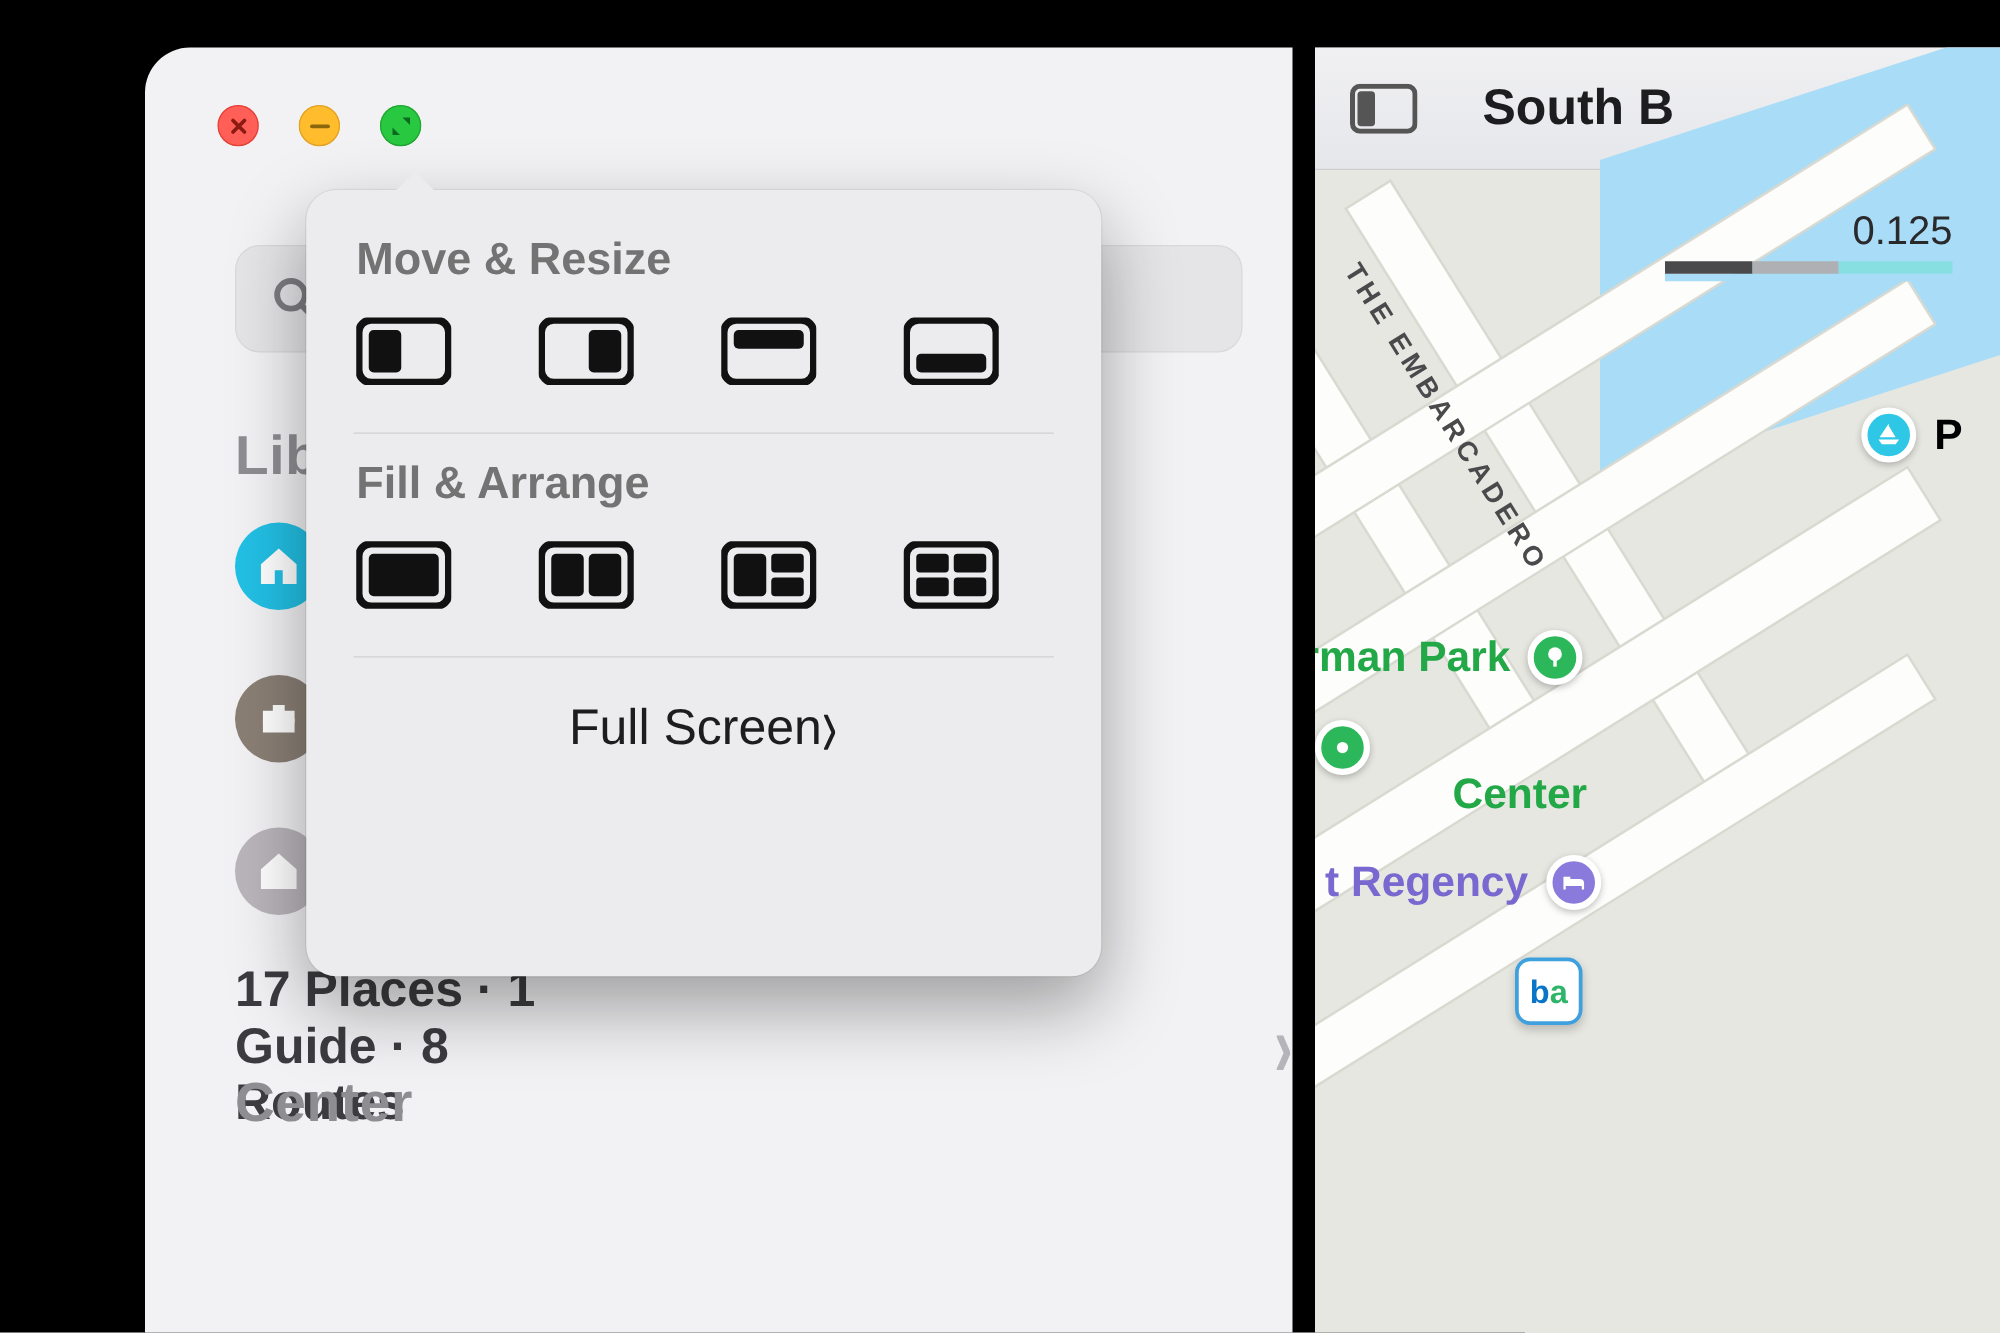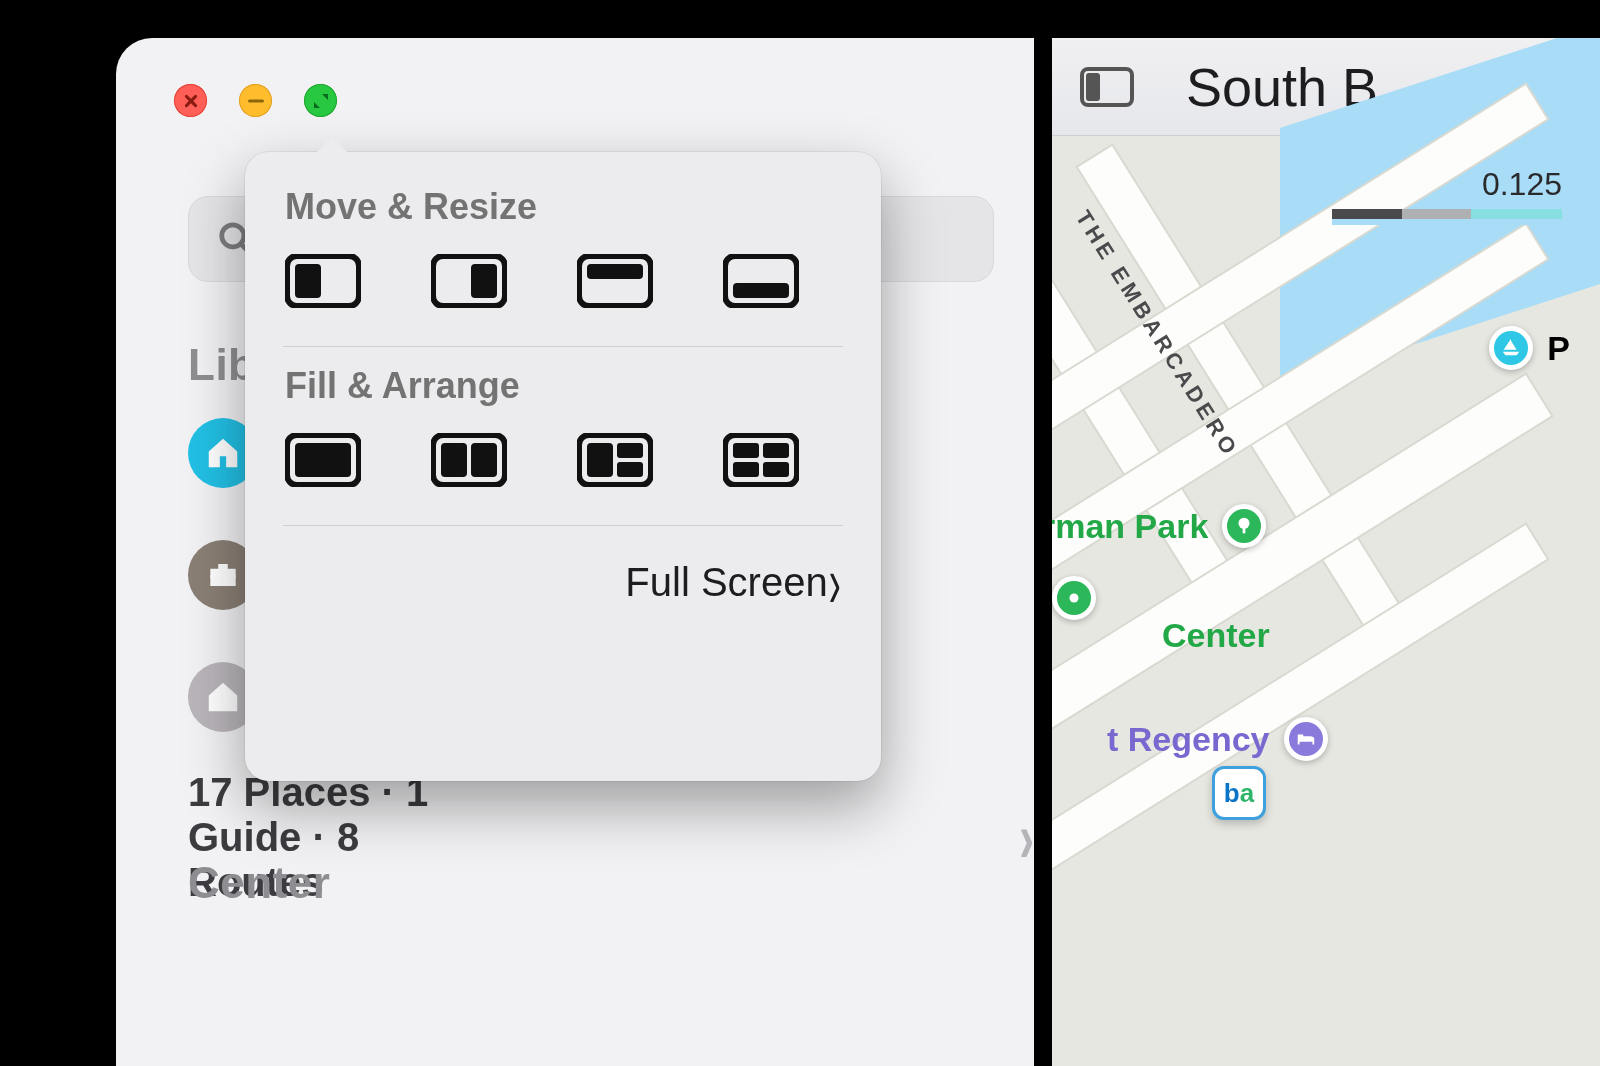--- a/index.html
+++ b/index.html
@@ -60,28 +60,28 @@
 .popover::before {
   content:""; position:absolute; top:-15px; left:70px;
   width:0; height:0; border-left:17px solid transparent; border-right:17px solid transparent;
   border-bottom:17px solid #ececee;
 }
 .pop-h { font-size:36px; font-weight:600; color:#737373; margin-bottom:26px; }
 .pop-h.mt { margin-top:18px; }
 .pop-row { display:flex; gap:70px; }
 .pop-row .opt { width:76px; height:54px; }
 .hr { border:0; border-top:1px solid #cfcfd2; margin:38px -2px 0 -2px; }
-.fullrow { display:flex; align-items:center; justify-content:flex-end; margin-top:34px; font-size:40px; font-weight:500; color:#1d1d1f; }
+.fullrow { display:flex; align-items:center; justify-content:center; margin-top:34px; font-size:40px; font-weight:500; color:#1d1d1f; }
 .fullrow .chev { font-size:40px; color:#1d1d1f; transform:scaleY(1.8) scaleX(.9); }
 
 
 .mappane { position:absolute; left:1052px; top:38px; width:548px; height:1028px; background:#e6e7e1; overflow:hidden; }
 .map-toolbar { height:98px; background:linear-gradient(#f0f0f2,#e6e7eb); border-bottom:1px solid #cfcfd3; display:flex; align-items:center; padding-left:28px; gap:52px; }
 .sidebar-toggle { width:54px; height:40px; }
-.map-title { font-size:54px; font-weight:400; color:#1d1d1f; }
+.map-title { font-size:40px; font-weight:700; color:#1d1d1f; }
 
 .map-bg { position:absolute; inset:98px 0 0 0; }
 .water { position:absolute; right:0; top:0; width:320px; height:260px; background:#a9dcf6; transform:skewY(-18deg) translateY(-60px); }
 .scale { position:absolute; right:38px; top:30px; text-align:right; }
 .scale-txt { font-size:32px; font-weight:500; color:#2a2a2c; }
 .scale-bar { width:230px; height:10px; margin-top:6px; display:flex; }
 .scale-bar .a { flex:1; background:#4a4a4d; }
 .scale-bar .b { flex:1; background:#aeb0b3; }
 .scale-bar .c { flex:1.3; background:#88dfe2; }
 .scale-under { width:230px; height:6px; background:#a9dcf6; }
@@ -287,21 +287,21 @@
             <svg viewBox="0 0 24 24" width="18" height="18" fill="#fff">
               <circle cx="12" cy="12" r="6"></circle>
             </svg>
           </div>
       </div>
     </div>
     <div class="poi green" style="left:110px; top:480px;">
         <span style="font-weight:700;">Center</span>
       </div>
 
-    <div class="poi purple" style="left:8px; top:581px;margin-left:47px;">
+    <div class="poi purple" style="left:8px; top:548px;">
       <span>t Regency</span>
       <div class="dot">
           <svg viewBox="0 0 24 24" width="22" height="22" fill="#fff">
             <path d="M3 7 V18 H5 V15 H19 V18 H21 V12 C21 10 19 9 17 9 H9 V7 Z"></path>
             <circle cx="7" cy="11" r="2"></circle>
           </svg>
         </div>
     </div>
 
     <div class="bart" style="left:160px; top:630px;">

